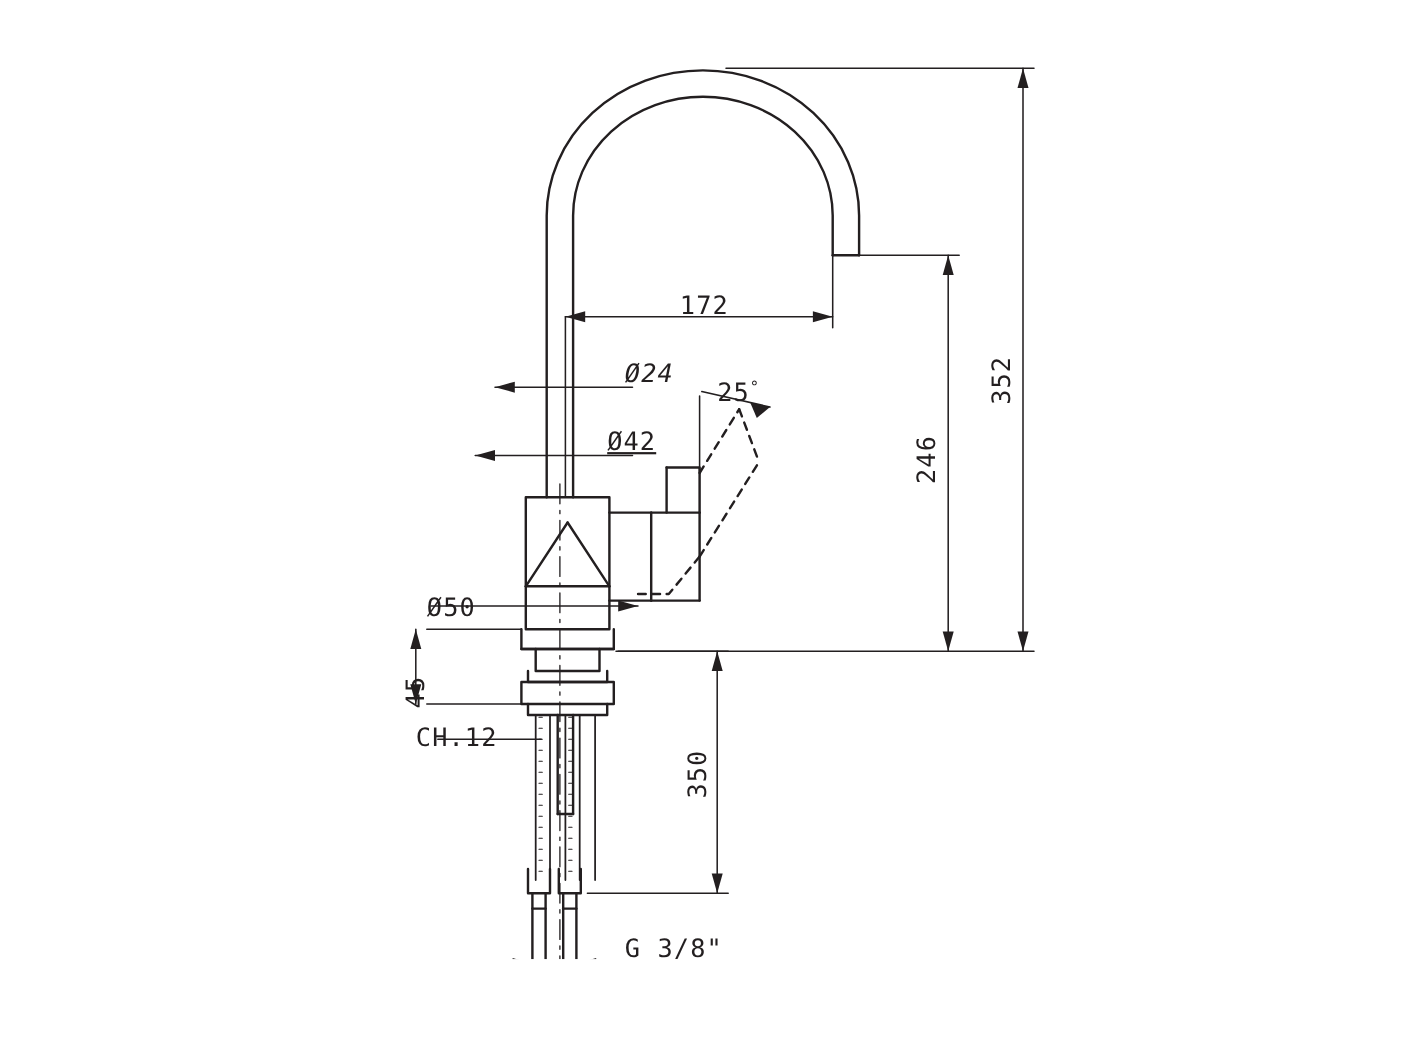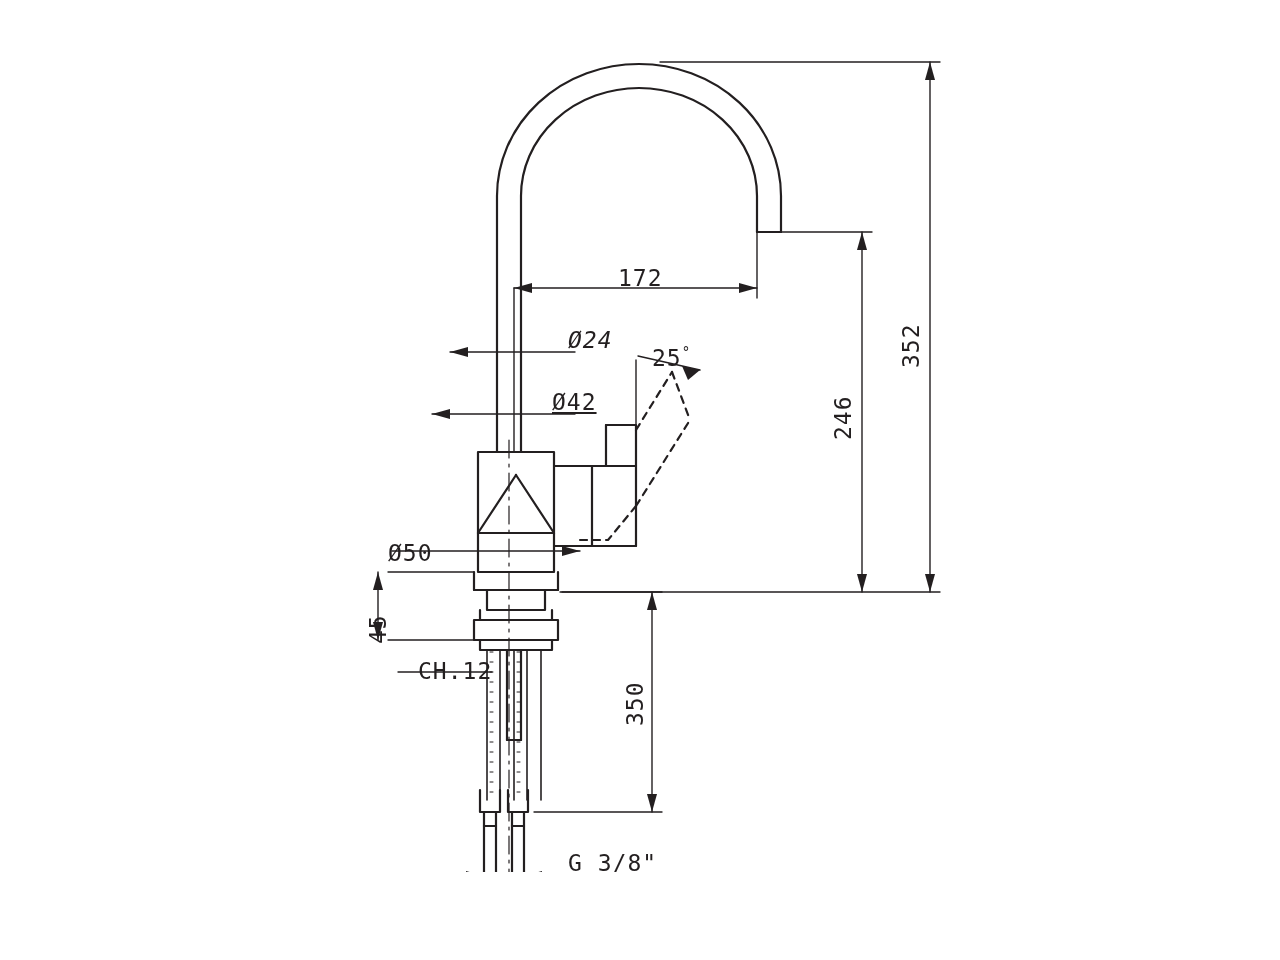--- a/index.html
+++ b/index.html
@@ -217,21 +217,21 @@
   <div class="dim-label rot90" style="left:830px; top:440px;">246</div>
 
   <div class="dim-label" style="left:568px; top:327px;font-style:italic;">Ø24</div>
 
   <div class="dim-label" style="left:552px; top:389px;text-decoration:underline;">Ø42</div>
 
   <div class="dim-label" style="left:388px; top:540px;">Ø50</div>
 
   <div class="dim-label rot90" style="left:365px; top:644px;">45</div>
 
-  <div class="dim-label" style="left:418px; top:658px;">CH.12</div>
+  <div class="dim-label" style="left:378px; top:658px;">CH.12</div>
 
   <div class="dim-label rot90" style="left:622px; top:726px;">350</div>
 
   <div class="dim-label" style="left:568px; top:850px;">G 3/8"</div>
 
   <div class="dim-label" style="left:652px; top:344px;">
     <span>25</span><span class="deg-sup">°</span>
   </div>
 
 </div>

